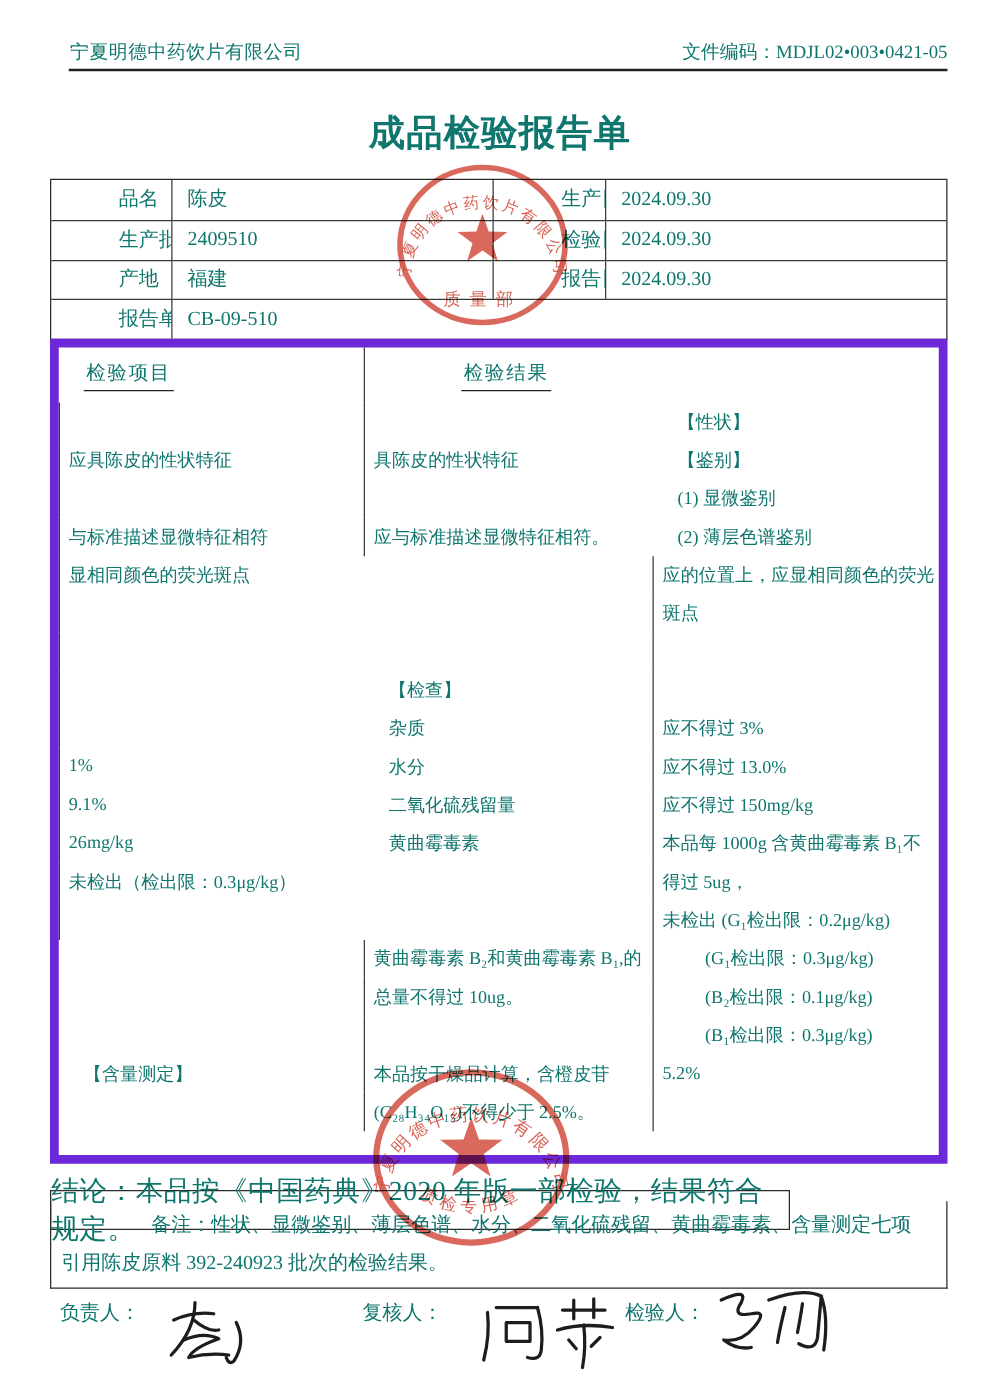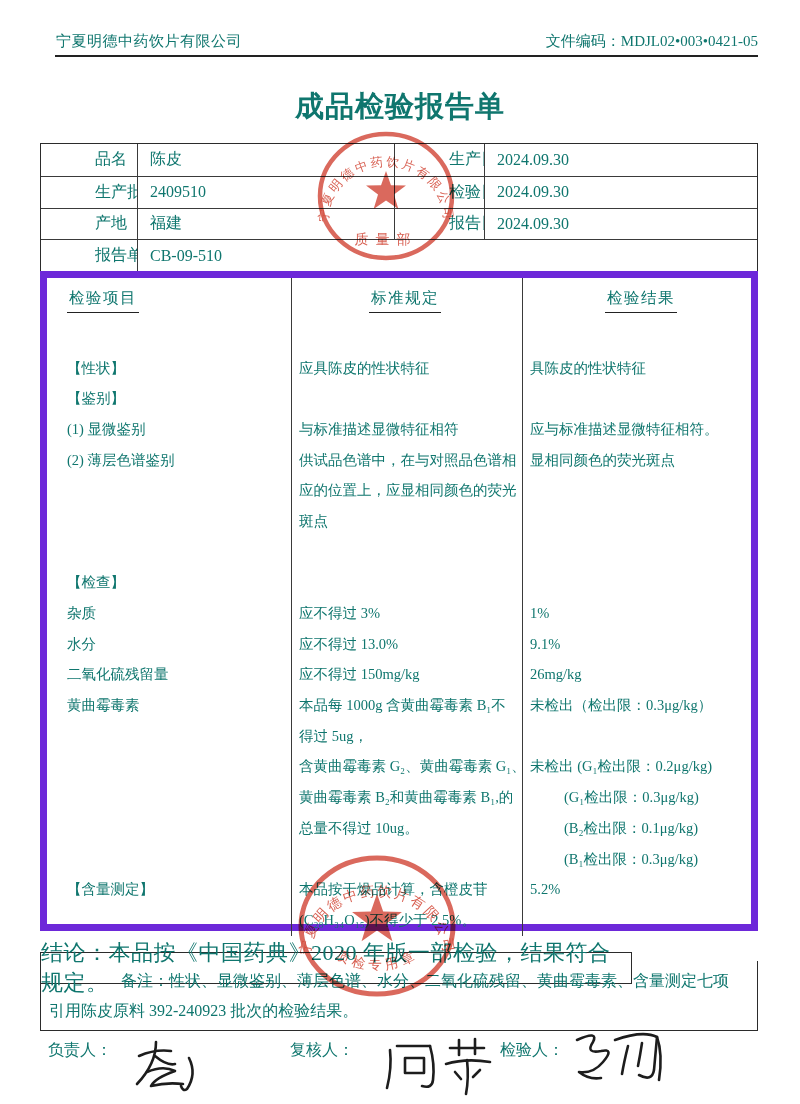--- a/index.html
+++ b/index.html
@@ -100,40 +100,36 @@
           <span class="jl">报告单号</span>
         </div>
       <div class="ic bl">CB-09-510</div>
     </div>
   </div>
 
   <div class="main-tbl" id="mt-body">
     <div class="mc hd c1">
         <span>检验项目</span>
       </div>
-    <div class="mc hd c2">
-        <span>标准规定</span>
-      </div>
     <div class="mc hd c3">
         <span>检验结果</span>
       </div>
   <div class="mc c1"></div>
       <div class="mc c2"></div>
       <div class="mc c3"></div>
       <div class="mc c1">【性状】</div>
       <div class="mc c2">应具陈皮的性状特征</div>
       <div class="mc c3">具陈皮的性状特征</div>
       <div class="mc c1">【鉴别】</div>
       <div class="mc c2"></div>
       <div class="mc c3"></div>
       <div class="mc c1">(1) 显微鉴别</div>
       <div class="mc c3">与标准描述显微特征相符</div>
       <div class="mc c2">应与标准描述显微特征相符。</div>
       <div class="mc c1">(2) 薄层色谱鉴别</div>
-      <div class="mc c2">供试品色谱中，在与对照品色谱相</div>
       <div class="mc c3">显相同颜色的荧光斑点</div>
       <div class="mc c1"></div>
       <div class="mc c2">应的位置上，应显相同颜色的荧光</div>
       <div class="mc c3"></div>
       <div class="mc c1"></div>
       <div class="mc c2">斑点</div>
       <div class="mc c3"></div>
       <div class="mc c1"></div>
       <div class="mc c2"></div>
       <div class="mc c3"></div>
@@ -149,21 +145,20 @@
       <div class="mc c1">二氧化硫残留量</div>
       <div class="mc c2">应不得过 150mg/kg</div>
       <div class="mc c3">26mg/kg</div>
       <div class="mc c1">黄曲霉毒素</div>
       <div class="mc c2">本品每 1000g 含黄曲霉毒素 B₁不</div>
       <div class="mc c3">未检出（检出限：0.3μg/kg）</div>
       <div class="mc c1"></div>
       <div class="mc c2">得过 5ug，</div>
       <div class="mc c3"></div>
       <div class="mc c1"></div>
-      <div class="mc c2">含黄曲霉毒素 G₂、黄曲霉毒素 G₁、</div>
       <div class="mc c3">未检出 (G₁检出限：0.2μg/kg)</div>
       <div class="mc c1"></div>
       <div class="mc c2">黄曲霉毒素 B₂和黄曲霉毒素 B₁,的</div>
       <div class="mc c3 ind">(G₁检出限：0.3μg/kg)</div>
       <div class="mc c1"></div>
       <div class="mc c2">总量不得过 10ug。</div>
       <div class="mc c3 ind">(B₂检出限：0.1μg/kg)</div>
       <div class="mc c1"></div>
       <div class="mc c2"></div>
       <div class="mc c3 ind">(B₁检出限：0.3μg/kg)</div>

